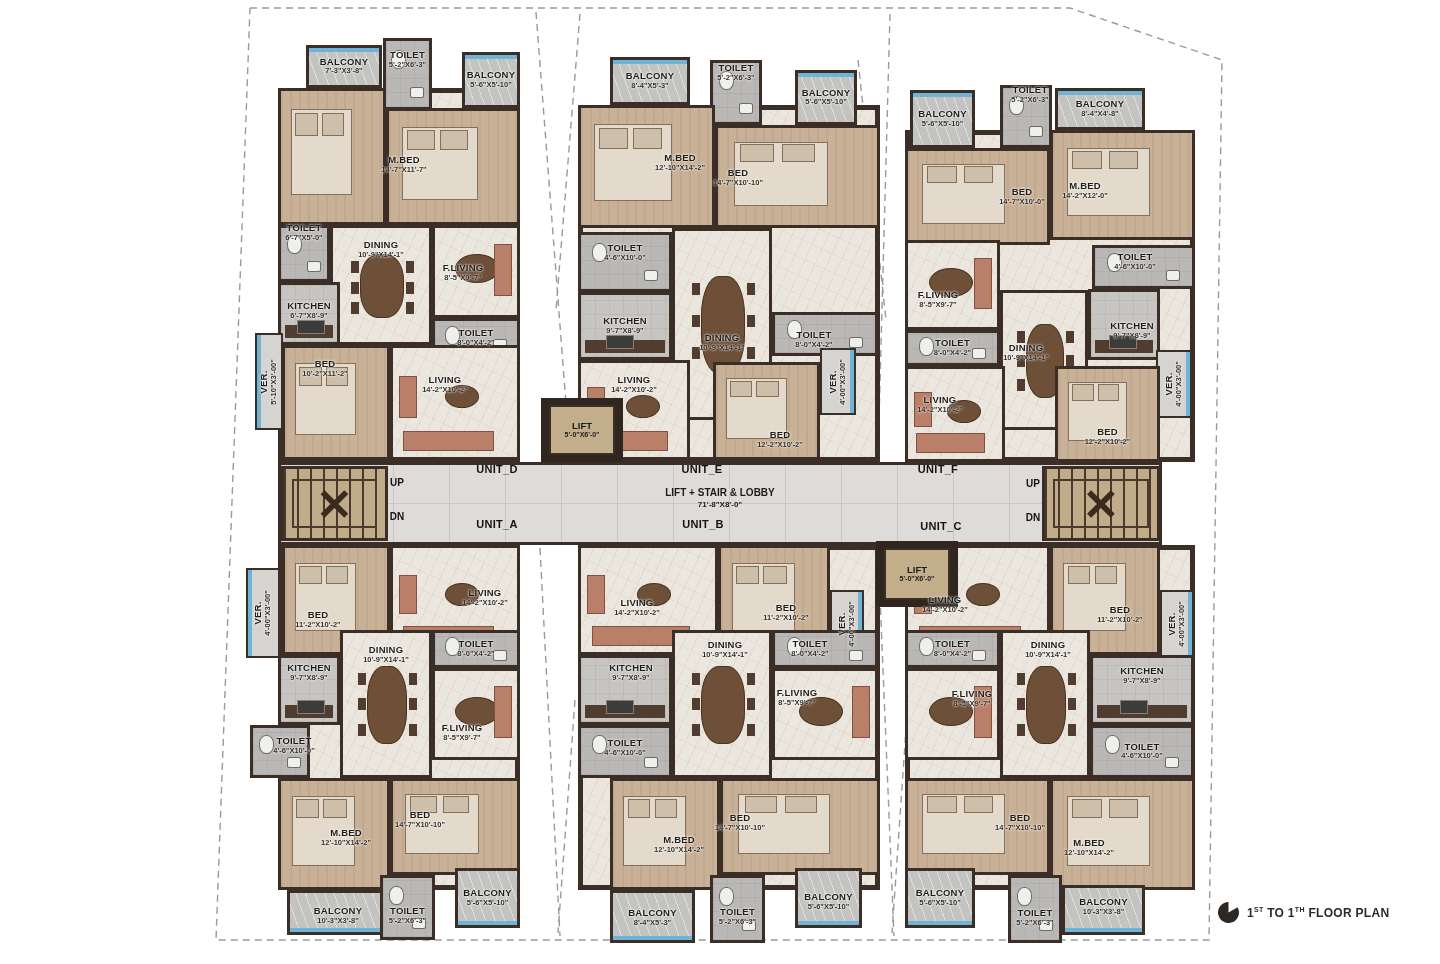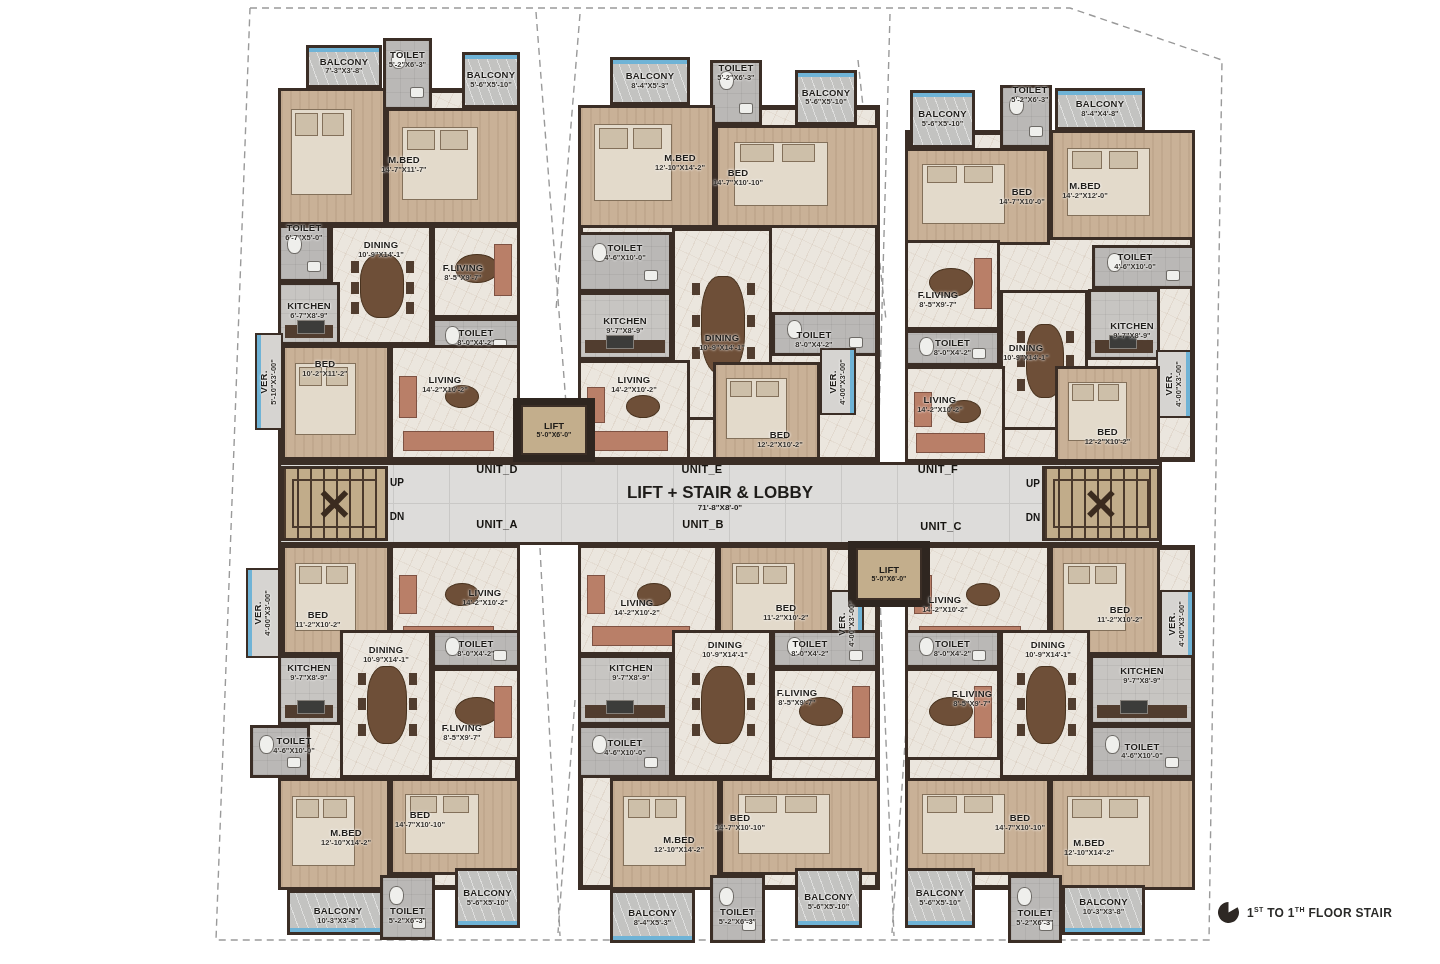--- a/index.html
+++ b/index.html
@@ -23,28 +23,28 @@
        white-space:nowrap;text-shadow:0 0 3px rgba(255,255,255,.85),0 0 2px rgba(255,255,255,.85);line-height:1.15;}
   .lbl .nm{font-size:9.5px;font-weight:bold;letter-spacing:.2px;}
   .lbl .dm{font-size:7.5px;font-weight:bold;color:#33302c;}
   .lbl.vert{transform:translate(-50%,-50%) rotate(-90deg);}
   .win{position:absolute;background:#6fb3d6;z-index:3;}
   .furn{position:absolute;z-index:2;}
   #lobby{position:absolute;z-index:1;box-sizing:border-box;border:3px solid #3b2e26;background:#dddcda;
          background-image:repeating-linear-gradient(90deg,#c9c8c6 0 1px,transparent 1px 56px),linear-gradient(#c9c8c6,#c9c8c6);
          background-size:auto,100% 1px;background-position:0 0,0 50%;background-repeat:repeat,no-repeat;}
   .lobby-label{position:absolute;z-index:4;transform:translate(-50%,-50%);text-align:center;color:#1e1c19;line-height:1.25;}
-  .lobby-label .nm{font-size:17px;font-weight:bold;}
+  .lobby-label .nm{font-size:10px;font-weight:bold;}
   .lobby-label .dm{font-size:8px;font-weight:bold;}
   .stair{position:absolute;z-index:2;box-sizing:border-box;border:3px solid #3b2e26;background:#c1ac8a;
          background-image:repeating-linear-gradient(90deg,#4a392c 0 2px,transparent 2px 13px);}
   .stair .land{position:absolute;left:8px;right:8px;top:10px;bottom:10px;border:2px solid #4a392c;}
   .stair .x{position:absolute;left:50%;top:50%;transform:translate(-50%,-50%);font-size:44px;font-weight:bold;color:#3b2b1f;}
   .updn{position:absolute;z-index:4;transform:translate(-50%,-50%);font-size:10px;font-weight:bold;color:#141311;}
-  .lift{position:absolute;z-index:3;box-sizing:border-box;background:#2f2620;}
+  .lift{position:absolute;z-index:3;box-sizing:border-box;background:#2f2620;margin-left:28px;}
   .lift .in{position:absolute;left:8px;right:8px;top:7px;bottom:7px;background:#c3ae8c;border:2px solid #3b2e26;}
   .lift .lbl2{position:absolute;left:50%;top:50%;transform:translate(-50%,-50%);text-align:center;color:#1e1c19;line-height:1.2;}
   .lift .lbl2 .nm{font-size:9.5px;font-weight:bold;}
   .lift .lbl2 .dm{font-size:7px;font-weight:bold;}
   .unit-tag{position:absolute;z-index:5;transform:translate(-50%,-50%);font-size:11px;font-weight:bold;color:#15130f;letter-spacing:.3px;}
   #footer{position:absolute;left:1218px;top:902px;z-index:6;display:flex;align-items:center;gap:8px;}
   #footer .txt{font-size:12px;font-weight:bold;color:#2a2a28;letter-spacing:.3px;}
   #footer sup{font-size:7px;}
   .fb{position:absolute;background:#e3dacb;border:1px solid #83705a;}
   .fp{position:absolute;background:#cdbfa9;border:1px solid #83705a;}
@@ -75,21 +75,21 @@
   <div id="lobby" style="left:278px;top:462px;width:884px;height:83px;"></div>
   <div class="lobby-label" style="left:720px;top:498px;">
     <div class="nm">LIFT + STAIR &amp; LOBBY</div>
     <div class="dm">71'-8"X8'-0"</div>
   </div>
 
   <div id="footer">
     <svg width="21" height="21" viewBox="0 0 20 20">
       <path d="M10,10 L10,0 A10,10 0 1 0 18.66,5 Z" fill="#2e2824"></path>
     </svg>
-    <div class="txt"><span>1</span><sup>ST</sup><span> TO 1</span><sup>TH</sup><span> FLOOR STAIR</span></div>
+    <div class="txt"><span>1</span><sup>ST</sup><span> TO 1</span><sup>TH</sup><span> FLOOR PLAN</span></div>
   </div>
 
 <div class="body" style="left: 278px; top: 88px; width: 242px; height: 374px;"></div>
     <div class="body" style="left: 578px; top: 105px; width: 302px; height: 357px;"></div>
     <div class="body" style="left: 905px; top: 130px; width: 290px; height: 332px;"></div>
     <div class="body" style="left: 278px; top: 545px; width: 242px; height: 345px;"></div>
     <div class="body" style="left: 578px; top: 545px; width: 302px; height: 345px;"></div>
     <div class="body" style="left: 905px; top: 545px; width: 290px; height: 345px;"></div>
     <div class="room rm-balcony" style="left: 306px; top: 45px; width: 76px; height: 43px;">
       <div class="win" style="left: 0px; right: 0px; top: 0px; height: 4px;"></div>

